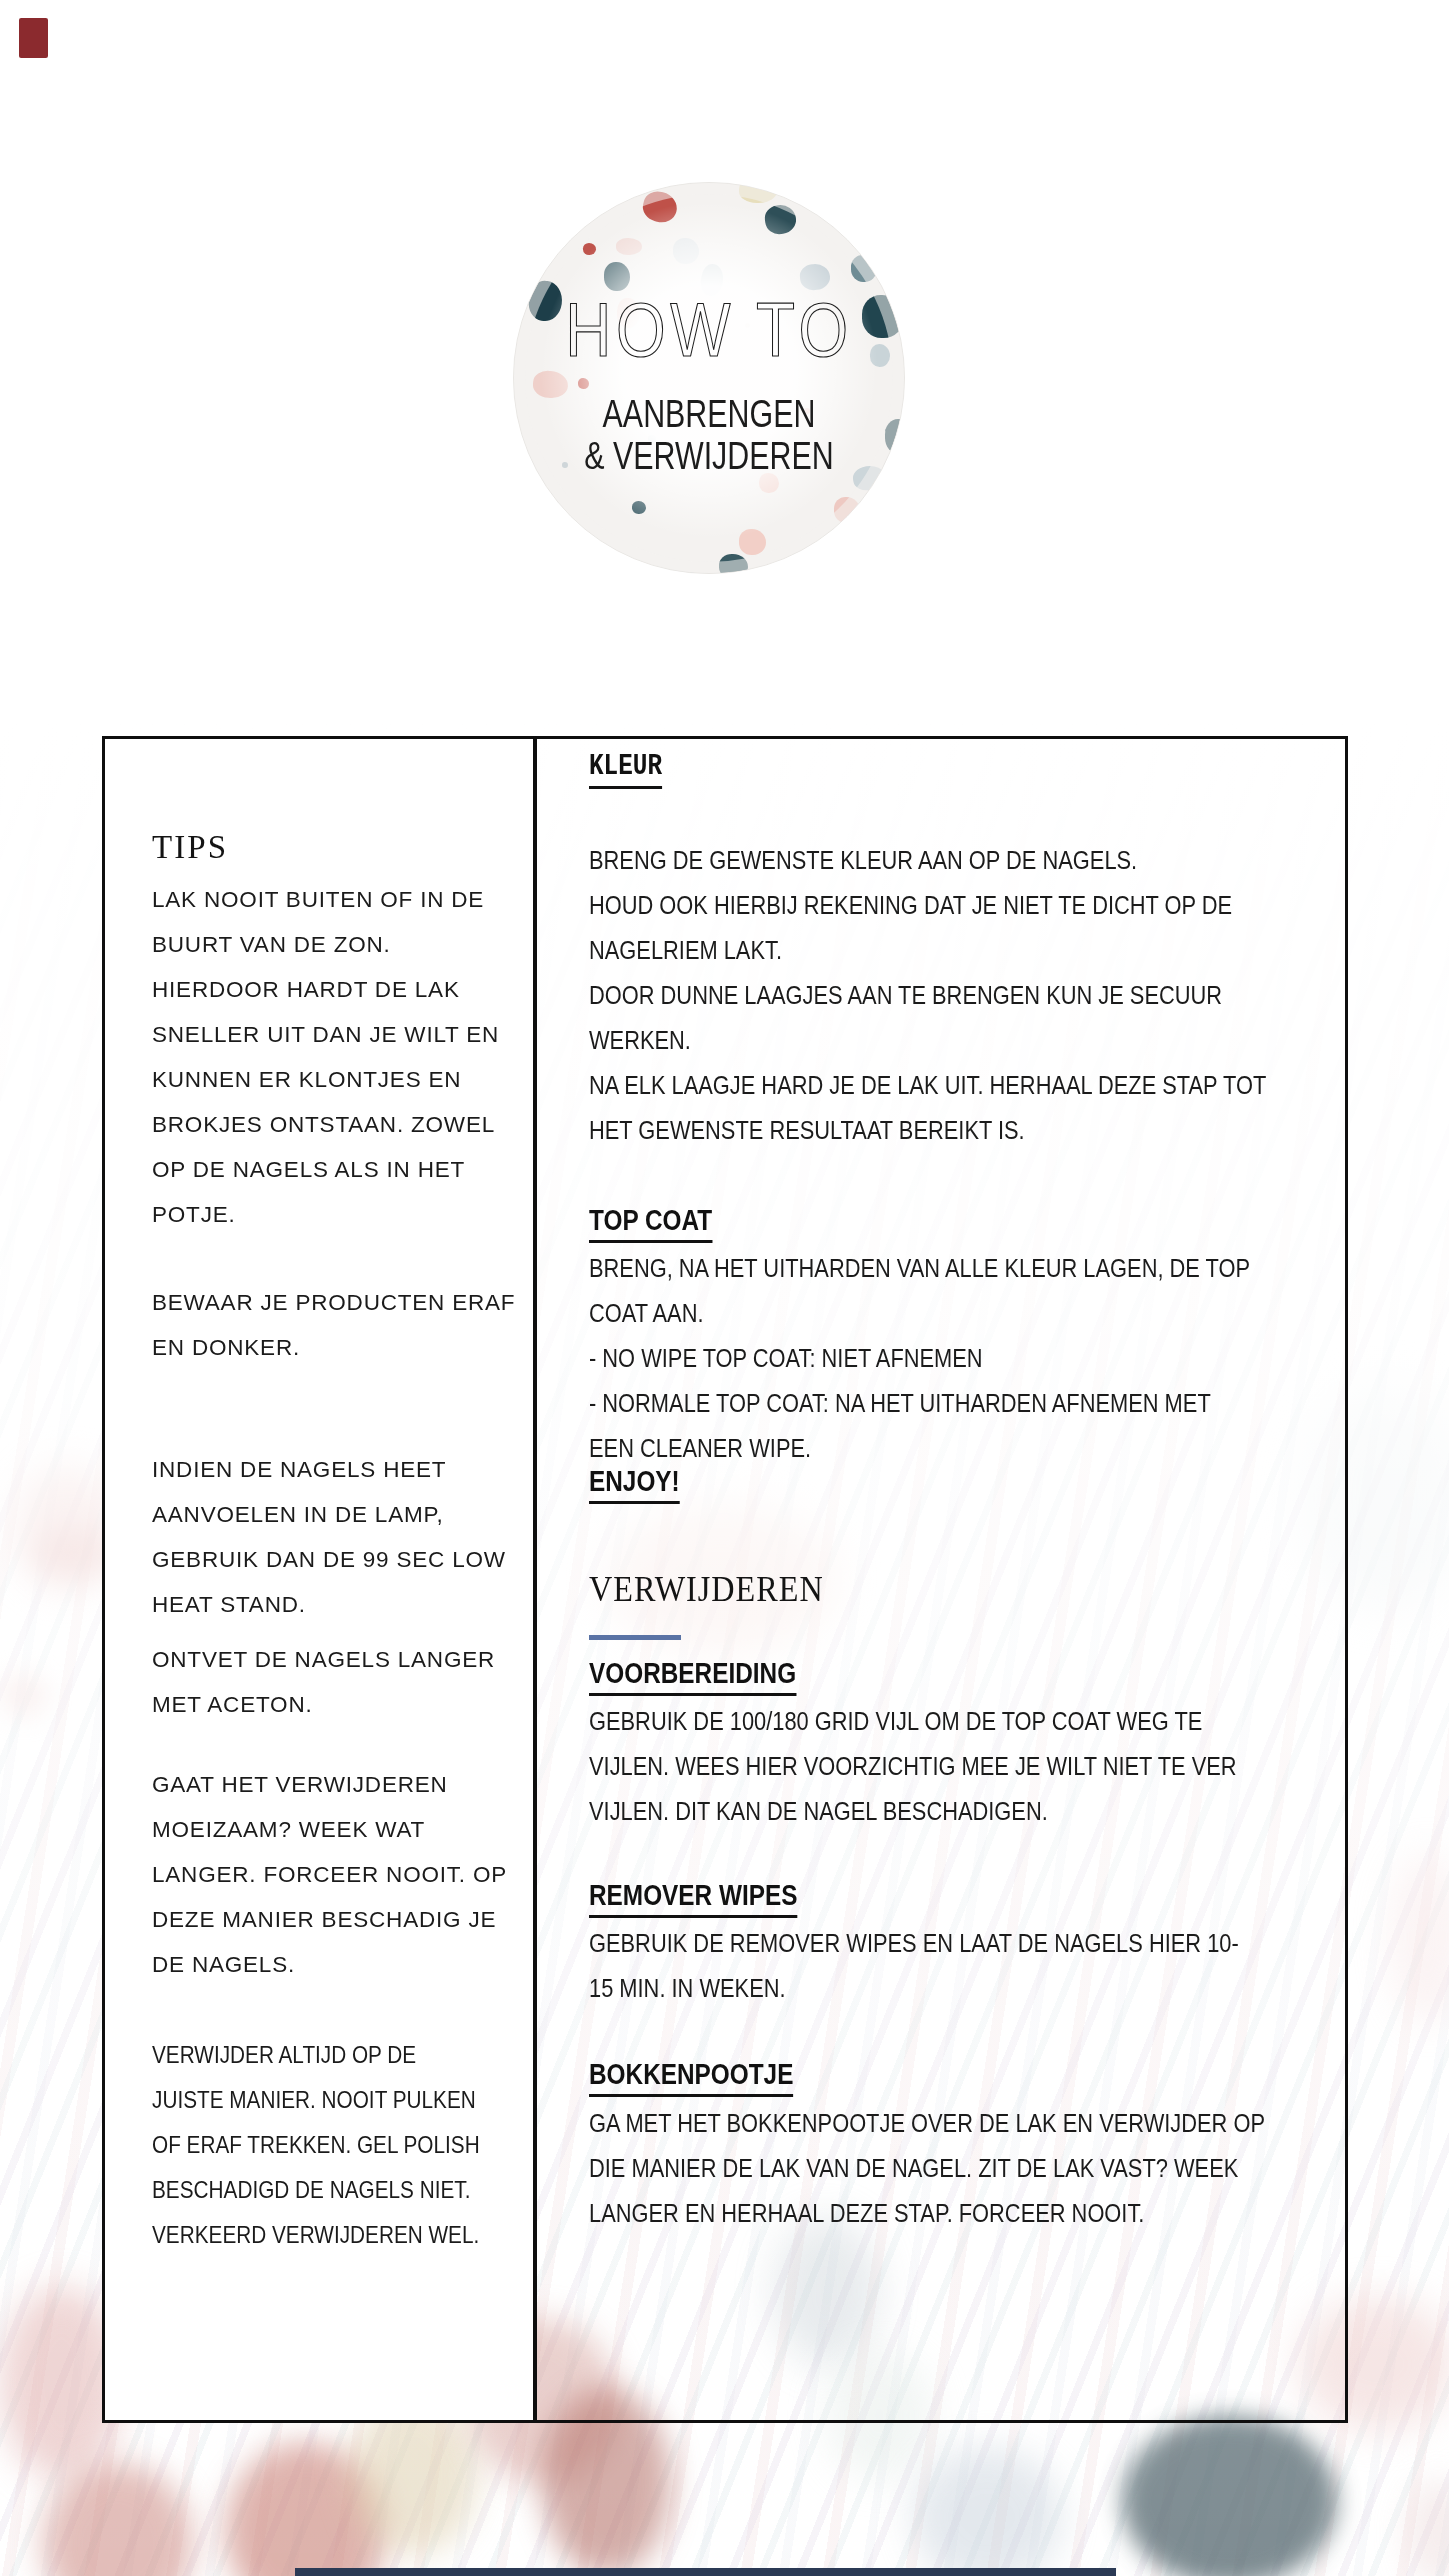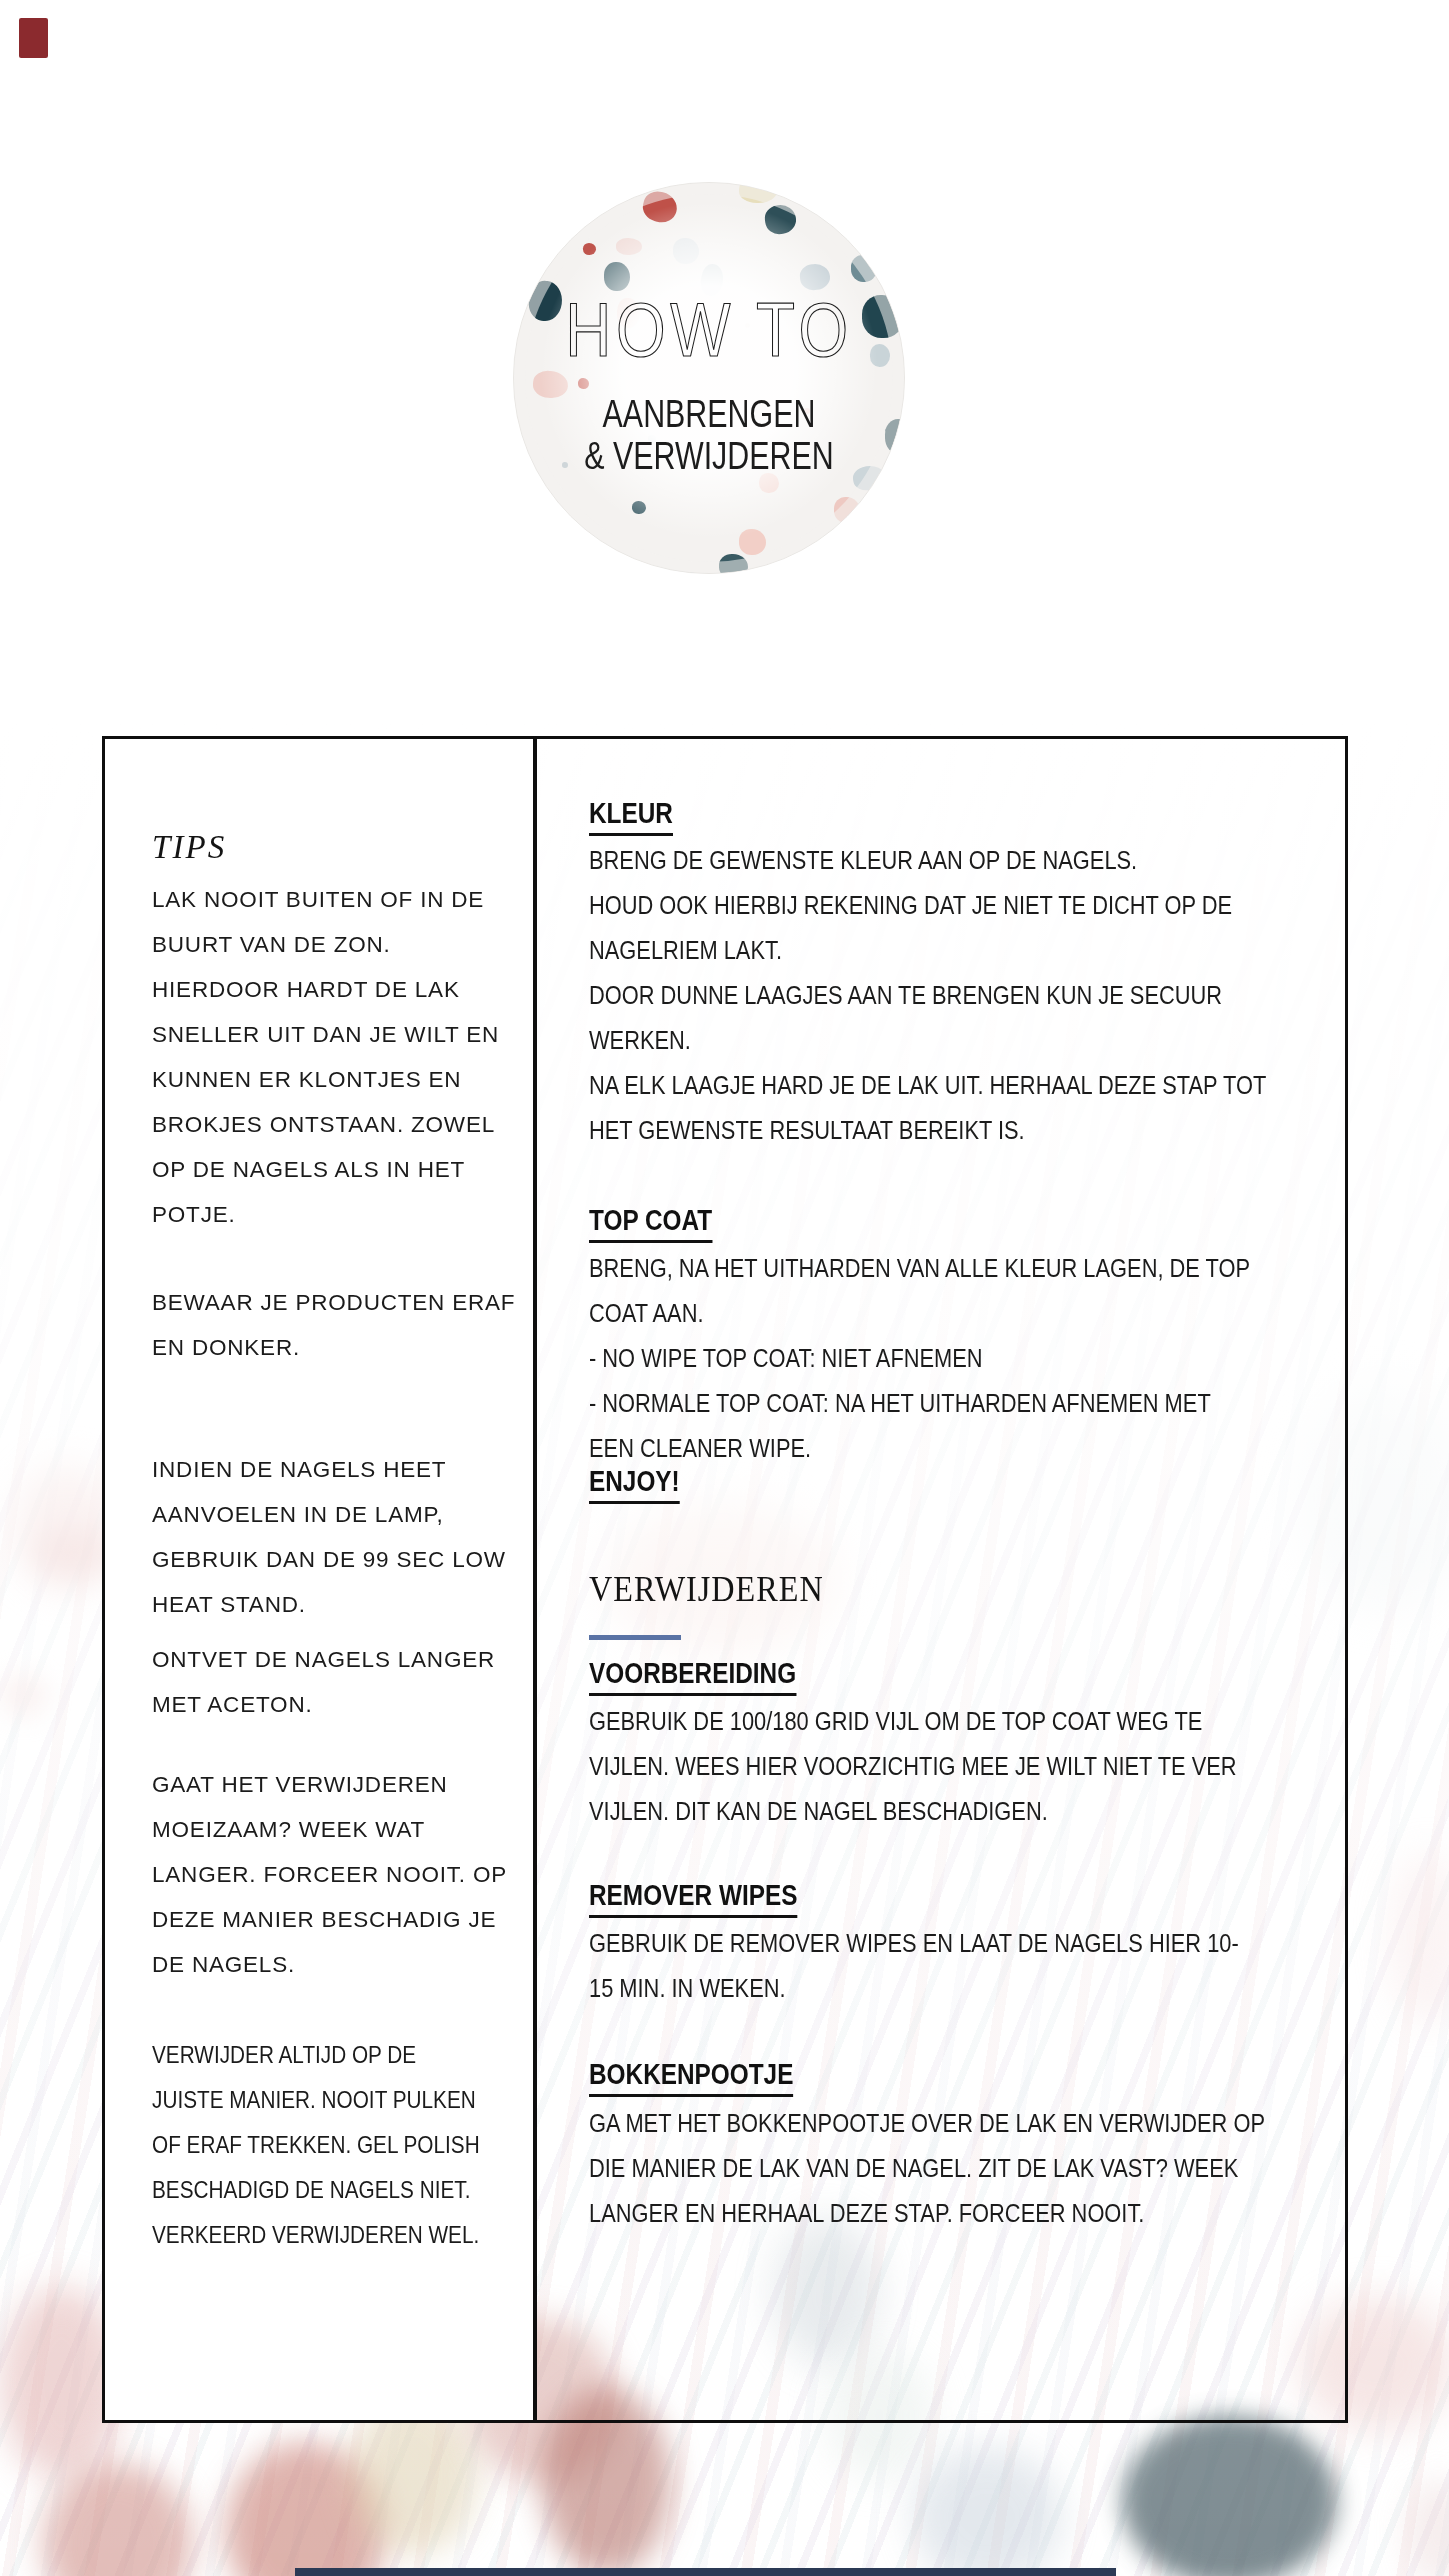--- a/index.html
+++ b/index.html
@@ -126,21 +126,21 @@
     <div class="logo-glow"></div>
     <div class="logo-title">HOW TO</div>
     <div class="logo-subtitle"><span>AANBRENGEN</span><br><span>&amp; VERWIJDEREN</span></div>
   </div>
 
   <div class="info-box">
     <div class="left-cell"></div>
     <div class="col-divider"></div>
   </div>
 
-  <div class="lh-serif" style="top:831px;font-style:italic;">TIPS</div>
+  <div class="lh-serif" style="top:831px;">TIPS</div>
   <div class="lp" style="top:877px;">LAK NOOIT BUITEN OF IN DE
 BUURT VAN DE ZON.
 HIERDOOR HARDT DE LAK
 SNELLER UIT DAN JE WILT EN
 KUNNEN ER KLONTJES EN
 BROKJES ONTSTAAN. ZOWEL
 OP DE NAGELS ALS IN HET
 POTJE.</div>
   <div class="lp" style="top:1280px;">BEWAAR JE PRODUCTEN ERAF
 EN DONKER.</div>
@@ -154,21 +154,21 @@
 MOEIZAAM? WEEK WAT
 LANGER. FORCEER NOOIT. OP
 DEZE MANIER BESCHADIG JE
 DE NAGELS.</div>
   <div class="lp lp-cond" style="top:2033px;">VERWIJDER ALTIJD OP DE
 JUISTE MANIER. NOOIT PULKEN
 OF ERAF TREKKEN. GEL POLISH
 BESCHADIGD DE NAGELS NIET.
 VERKEERD VERWIJDEREN WEL.</div>
 
-  <div class="rh" style="top:799px;"><span class="rh-inner">KLEUR</span></div>
+  <div class="rh" style="top:752px;font-family:Liberation Mono, monospace;"><span class="rh-inner">KLEUR</span></div>
   <div class="rp" style="top:838px;">BRENG DE GEWENSTE KLEUR AAN OP DE NAGELS.
 HOUD OOK HIERBIJ REKENING DAT JE NIET TE DICHT OP DE
 NAGELRIEM LAKT.
 DOOR DUNNE LAAGJES AAN TE BRENGEN KUN JE SECUUR
 WERKEN.
 NA ELK LAAGJE HARD JE DE LAK UIT. HERHAAL DEZE STAP TOT
 HET GEWENSTE RESULTAAT BEREIKT IS.</div>
 
   <div class="rh" style="top:1206px;"><span class="rh-inner">TOP COAT</span></div>
   <div class="rp" style="top:1246px;">BRENG, NA HET UITHARDEN VAN ALLE KLEUR LAGEN, DE TOP

